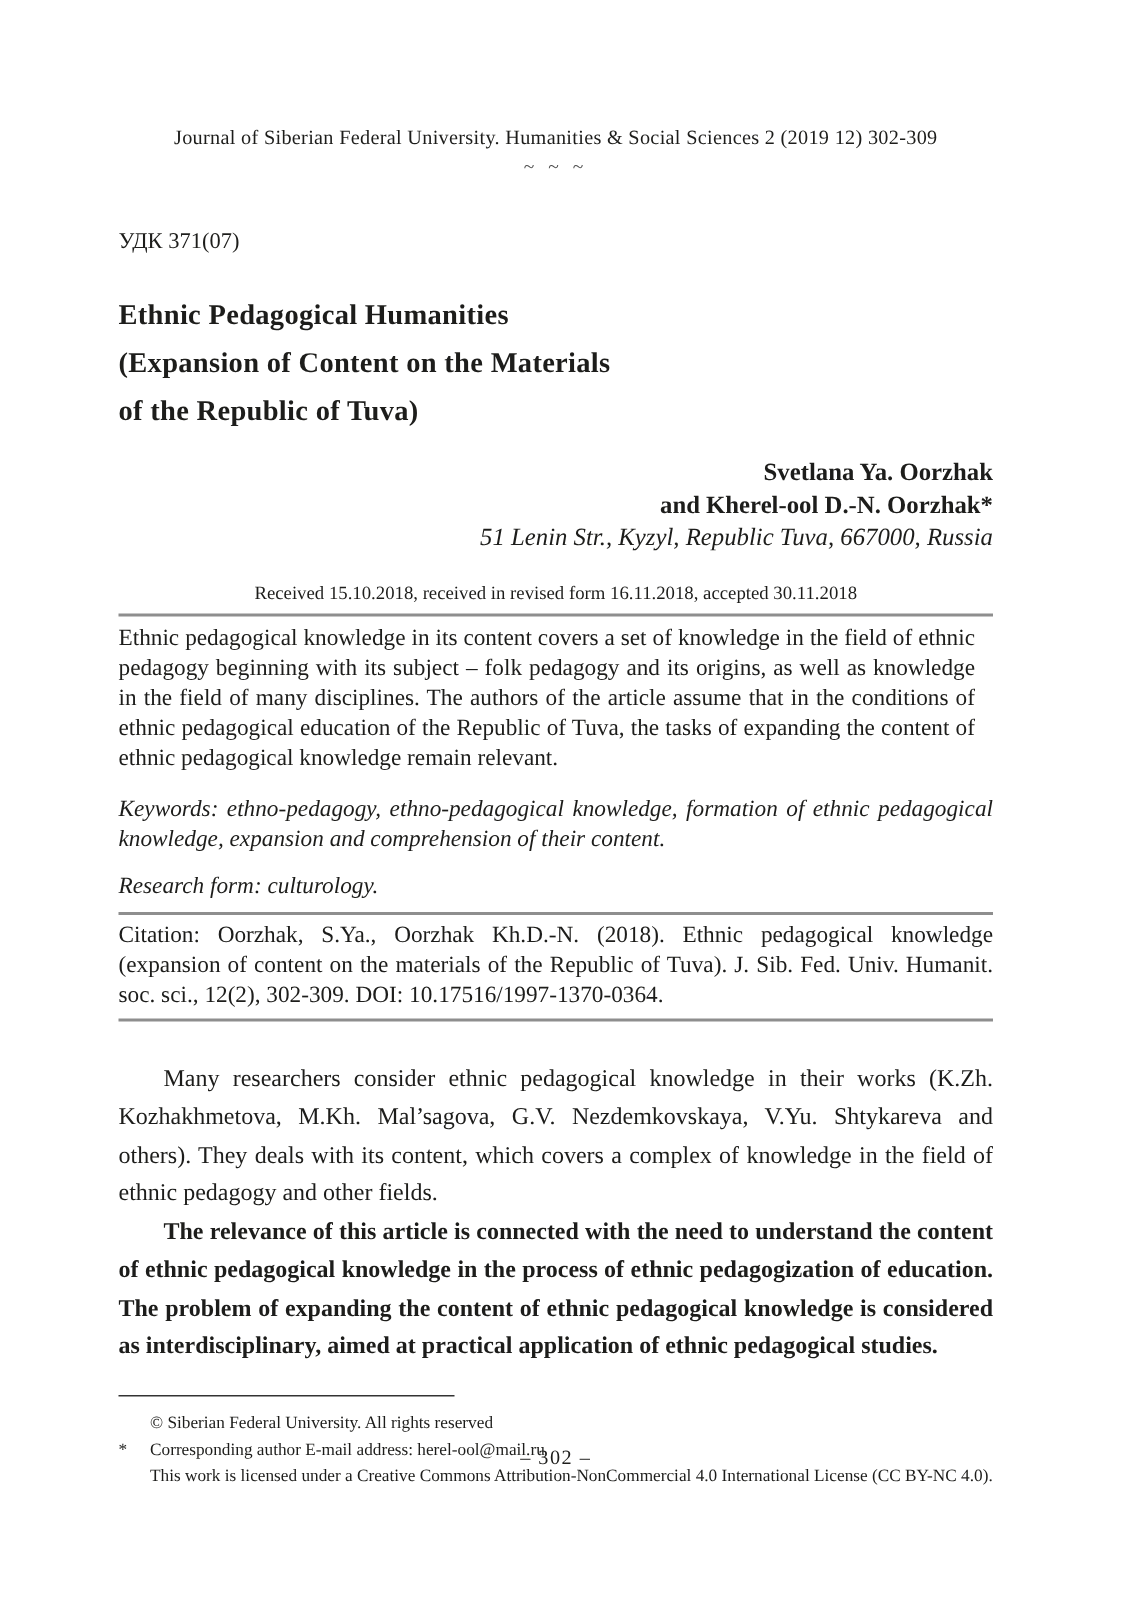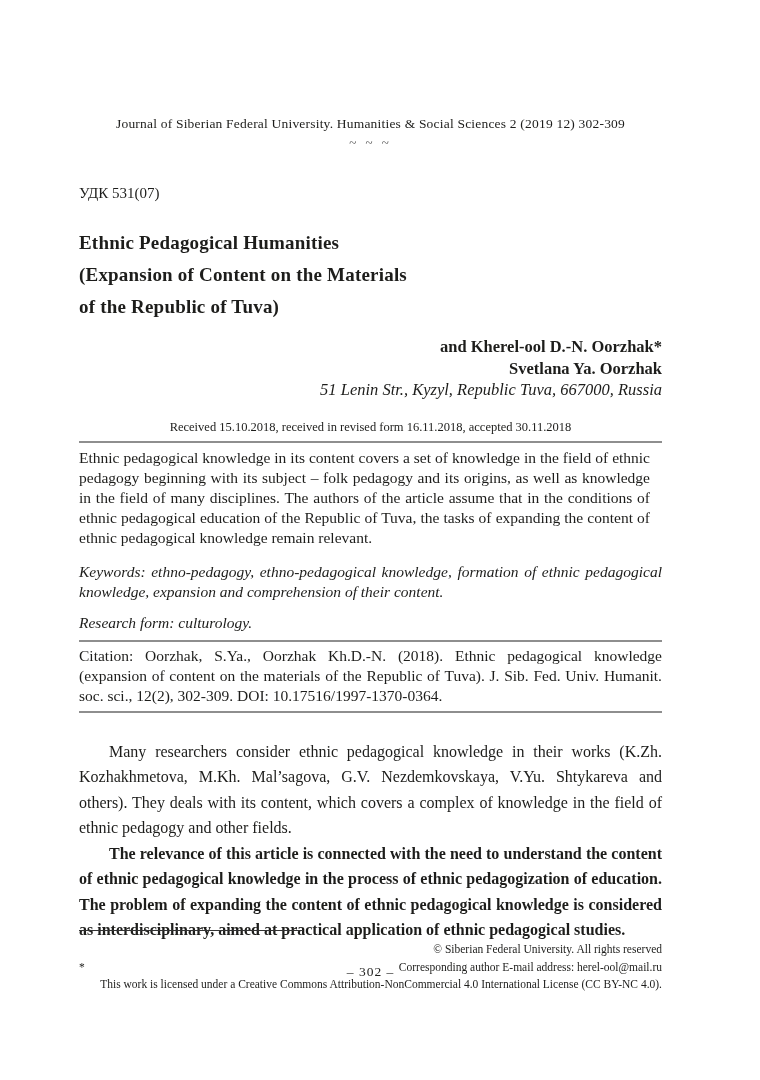--- a/index.html
+++ b/index.html
@@ -17,21 +17,21 @@
     overflow: hidden;
     box-sizing: border-box;
   }
   .content {
     position: absolute;
     left: 79px;
     right: 98px; 
     top: 0;
   }
   .journal-line {
-    margin-top: 116px;
+    margin-top: 84px;
     text-align: center;
     font-size: 13.5px;
     letter-spacing: 0.2px;
     white-space: nowrap;
   }
   .ornament {
     text-align: center;
     font-size: 13px;
     color: #4a4a4a;
     margin-top: 3px;
@@ -124,50 +124,49 @@
   .fn-row {
     display: flex;
   }
   .fn-marker {
     width: 21px;
     flex: 0 0 21px;
   }
   .fn-text {
     flex: 1;
     white-space: nowrap;
-    text-align: right;
   }
   .page-number {
     position: absolute;
     left: 79px;
     right: 98px;
     top: 964px;
     text-align: center;
     font-size: 13.5px;
     letter-spacing: 1px;
   }
 </style>
 </head>
 <body>
 
 <div id="page">
   <div class="content">
 
     <div class="journal-line">Journal of  Siberian Federal University.  Humanities &amp; Social Sciences 2 (2019 12) 302-309</div>
     <div class="ornament">~ ~ ~</div>
 
-    <div class="udc">УДК 531(07)</div>
+    <div class="udc">УДК 371(07)</div>
 
     <h1 class="title">Ethnic Pedagogical Humanities
 (Expansion of Content on the Materials
 of the Republic of Tuva)</h1>
 
     <div class="authors-block">
+      <div class="author-line">Svetlana Ya. Oorzhak</div>
       <div class="author-line">and Kherel-ool D.-N. Oorzhak*</div>
-      <div class="author-line">Svetlana Ya. Oorzhak</div>
       <div class="affil-line">51 Lenin Str., Kyzyl, Republic Tuva, 667000, Russia</div>
     </div>
 
     <div class="received">Received 15.10.2018, received in revised form 16.11.2018, accepted 30.11.2018</div>
 
     <hr class="rule rule-1">
 
     <p class="abstract">Ethnic pedagogical knowledge in its content covers a set of knowledge in the field of ethnic pedagogy beginning with its subject – folk pedagogy and its origins, as well as knowledge in the field of many disciplines. The authors of the article assume that in the conditions of ethnic pedagogical education of the Republic of Tuva, the tasks of expanding the content of ethnic pedagogical knowledge remain relevant.</p>
 
     <p class="keywords">Keywords: ethno-pedagogy, ethno-pedagogical knowledge, formation of ethnic pedagogical knowledge, expansion and comprehension of their content.</p>

